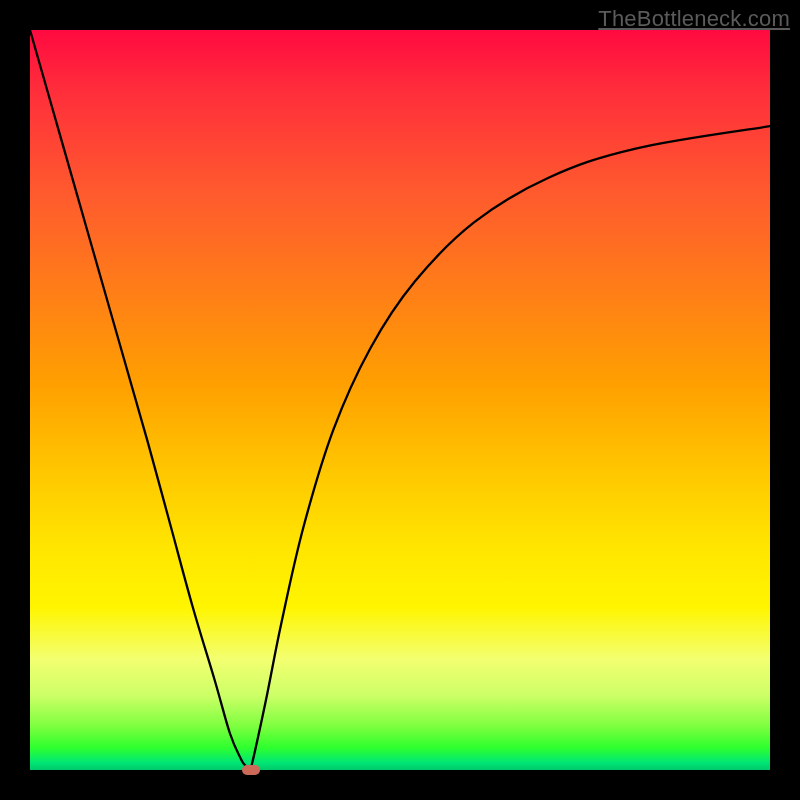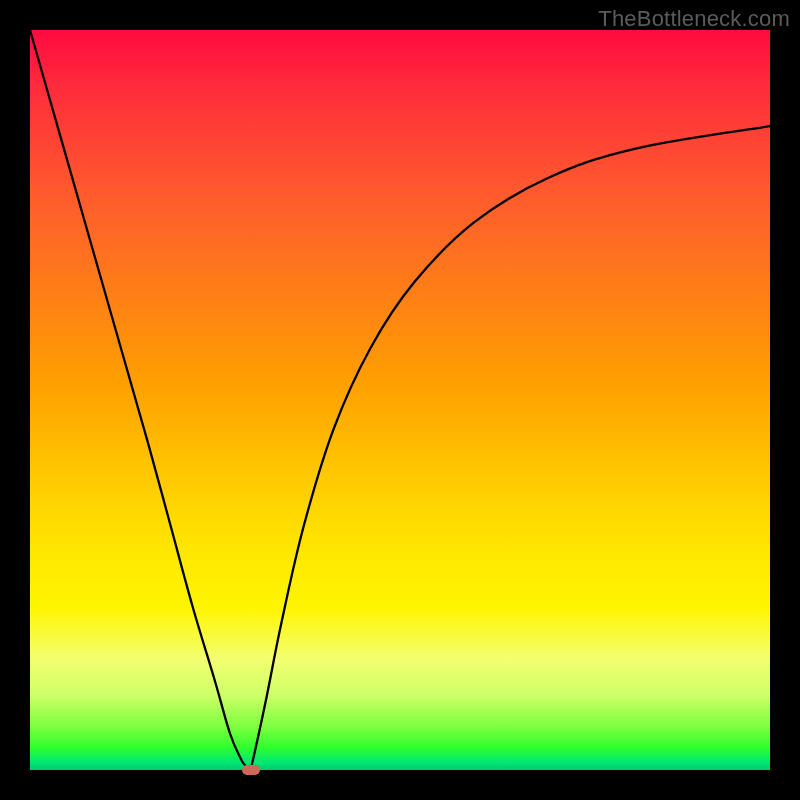--- a/index.html
+++ b/index.html
@@ -43,20 +43,21 @@
     );
   }
   .watermark {
     position: absolute;
     top: 6px;
     right: 10px;
     color: #5b5b5b;
     font-size: 22px;
     letter-spacing: 0.2px;
     user-select: none;
+    text-decoration: underline;
   }
   svg.curve {
     position: absolute;
     left: 0;
     top: 0;
     width: 740px;
     height: 740px;
     overflow: visible;
   }
   .marker {

